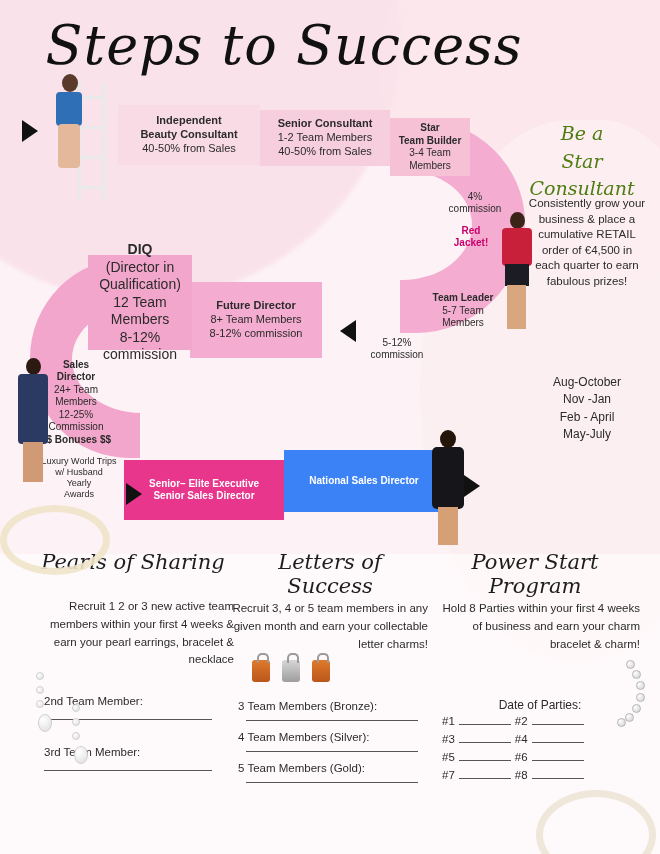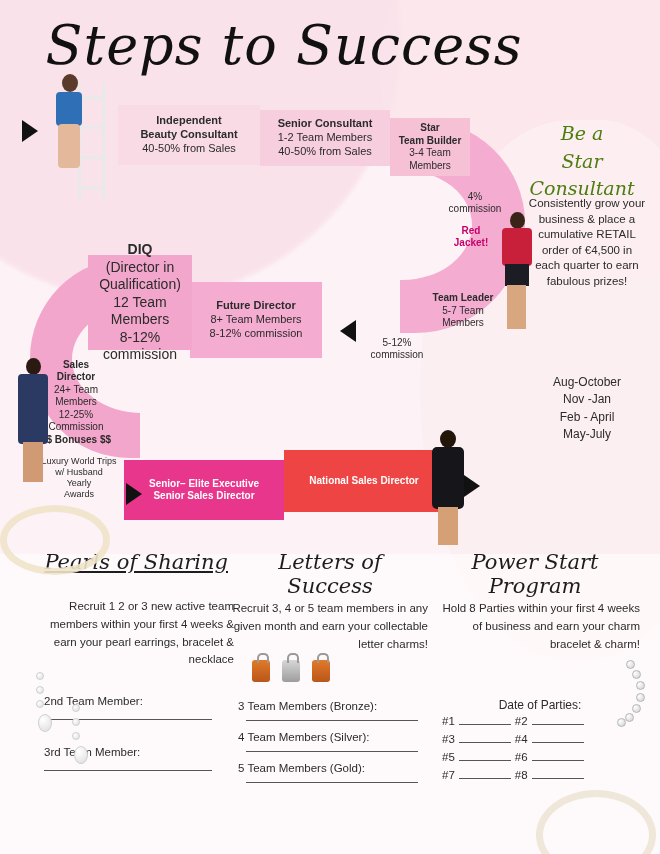--- a/index.html
+++ b/index.html
@@ -59,21 +59,21 @@
   .step .hdr { font-weight: bold; }
   .step .sub { }
 
   
   .p1 { background: #f9dbe6; }
   .p2 { background: #f7cede; }
   .p3 { background: #f6c0d5; }
   .p4 { background: #f4add0; }
   .p5 { background: #f3a6cb; }
   .p9 { background: #e8368c; }
-  .p10{ background: #ef4444; }
+  .p10{ background: #3b82f6; }
 
   .white-txt { color: #fff; }
 
   
   #step-ibc   { left: 118px; top: 105px; width: 142px; height: 60px; font-size: 11px; }
   #step-sc    { left: 260px; top: 110px; width: 130px; height: 56px; font-size: 11px; }
   #step-stb   { left: 390px; top: 118px; width: 80px;  height: 58px; font-size: 10px; }
   
   #curve-right {
     position: absolute; left: 400px; top: 118px;
@@ -147,21 +147,21 @@
     position: absolute; left: 528px; top: 374px; width: 118px;
     text-align: center; font-size: 12px; line-height: 1.45;
   }
 
   
   .sec-title {
     position: absolute;
     font-family: "DejaVu Serif", serif; font-style: italic;
     font-size: 21px; color: #1d1d1d;
   }
-  #t-pearls  { left: 38px;  top: 550px; width: 190px; text-align:right;text-decoration:underline; }
+  #t-pearls  { left: 38px;  top: 550px; width: 190px; text-align:center; }
   #t-letters { left: 240px; top: 550px; width: 180px; text-align:center; }
   #t-power   { left: 432px; top: 550px; width: 206px; text-align:center; }
 
   .sec-body {
     position: absolute; font-size: 11.5px; line-height: 1.55; text-align: right;
   }
   #b-pearls  { left: 30px;  top: 598px; width: 204px; }
   #b-letters { left: 228px; top: 600px; width: 200px; }
   #b-power   { left: 432px; top: 600px; width: 208px; }
 

